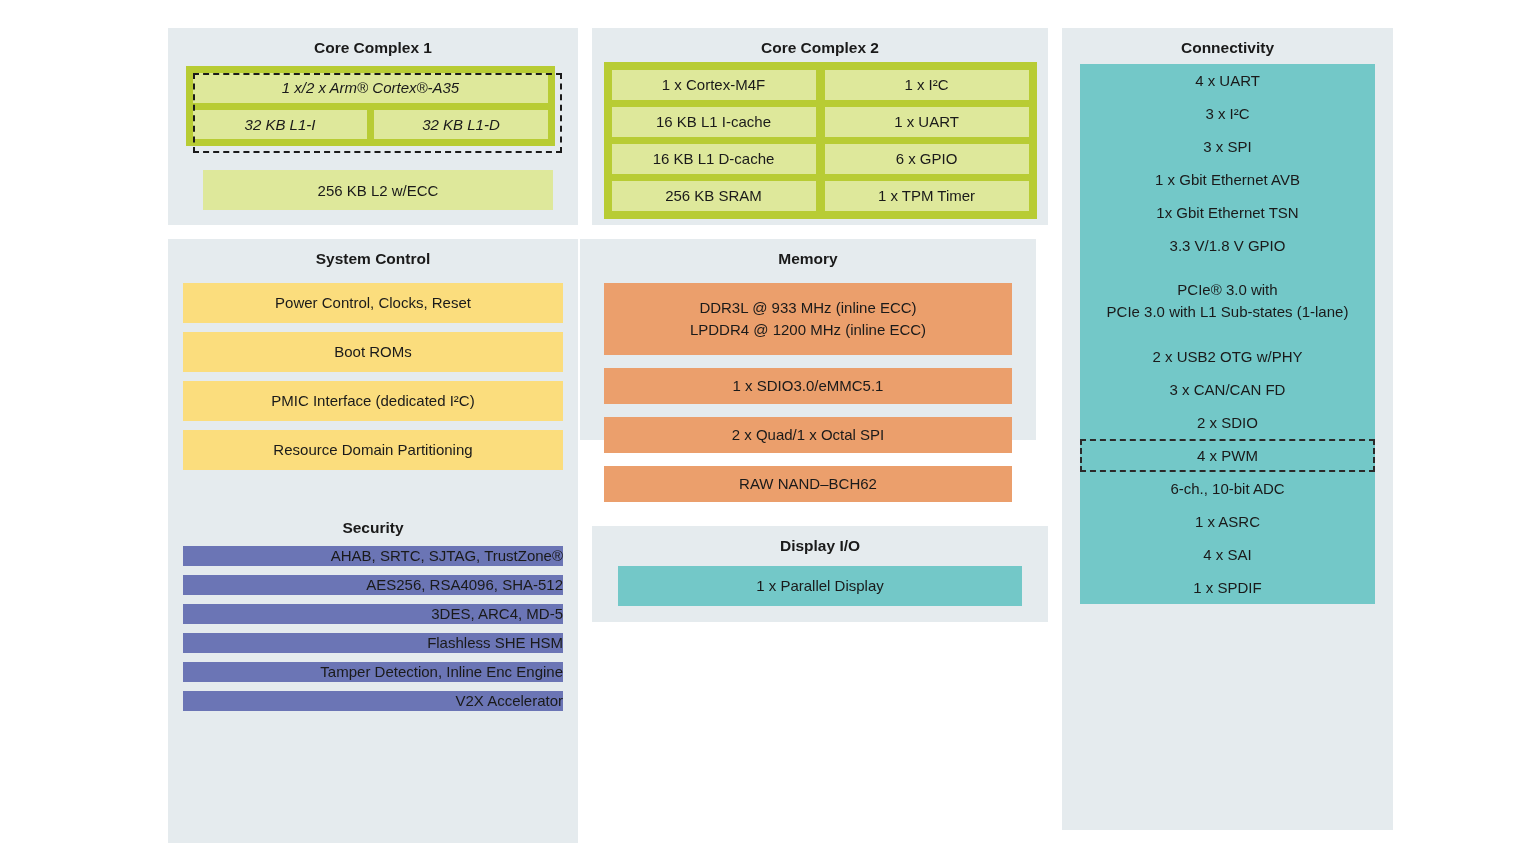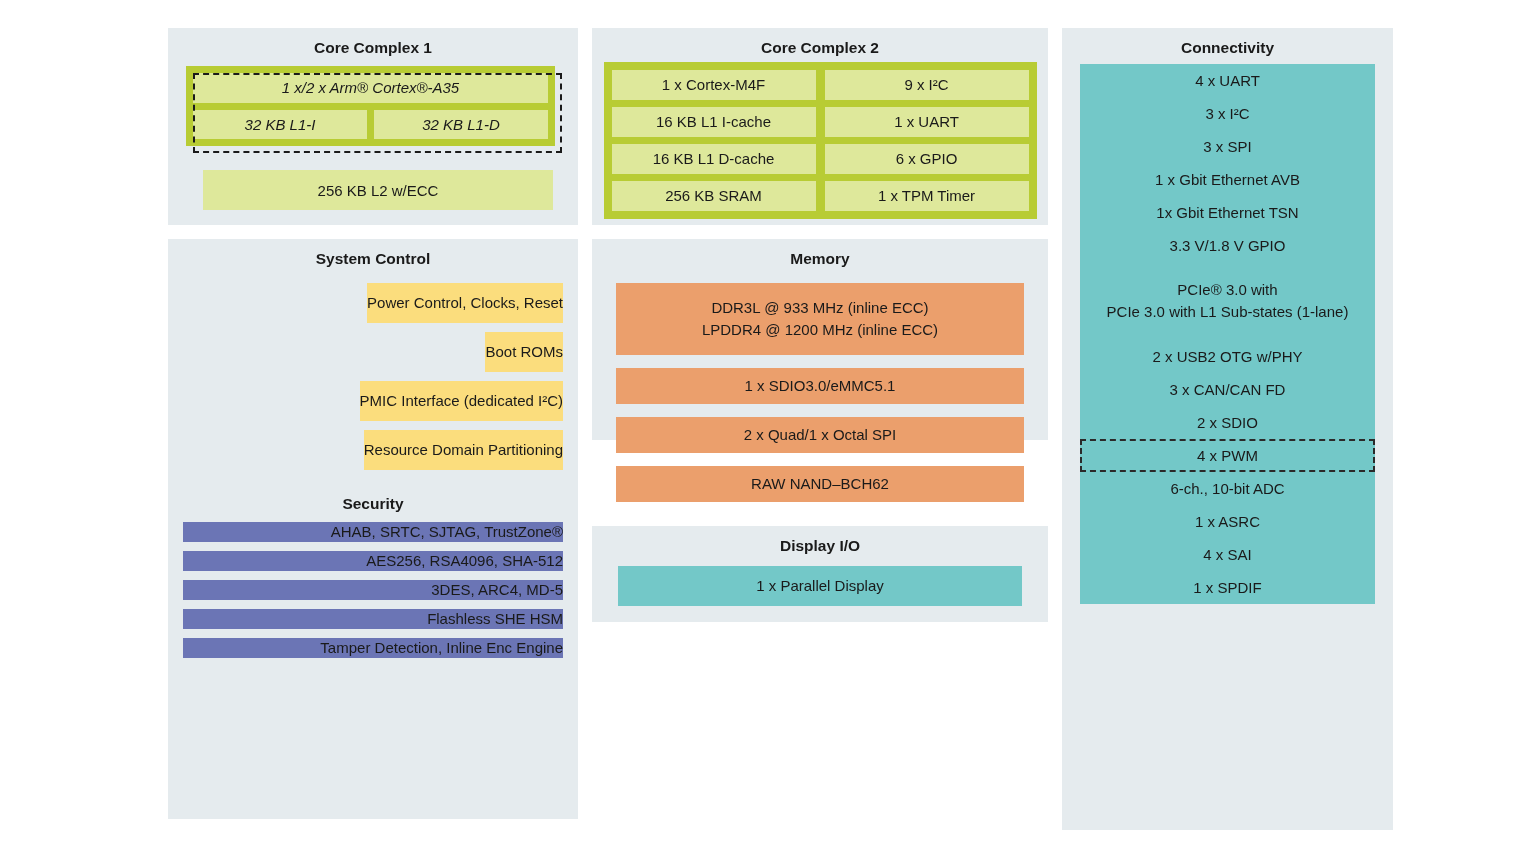--- a/index.html
+++ b/index.html
@@ -25,35 +25,35 @@
              background:var(--lime_border,#b8cc34);padding:7px;display:flex;flex-direction:column;gap:7px;}
   .cc1-cell{background:var(--lime_fill,#dee89b);display:flex;align-items:center;justify-content:center;flex:1;}
   .cc1-row2{display:flex;gap:7px;flex:1;}
   .cc1-row2 .cc1-cell{flex:1;}
   .cc1-dashed{position:absolute;left:7px;top:7px;width:369px;height:80px;box-sizing:border-box;
               border:2px dashed #1a1a1a;pointer-events:none;}
   .l2bar{margin:16px 0 0 35px;width:350px;height:40px;background:var(--lime_fill,#dee89b);
          display:flex;align-items:center;justify-content:center;}
 
   #panel-sysctl{left:168px;top:239px;width:410px;height:277px;}
-  #panel-sysctl .bars{margin-top:12px;padding:0 15px;gap:9px;align-items:flex-end;}
+  #panel-sysctl .bars{margin-top:12px;padding:0 15px;gap:9px;}
   .bar.yellow{height:40px;background:var(--yellow,#fbdd7d);}
 
-  #panel-security{left:168px;top:484px;width:410px;height:335px;}
+  #panel-security{left:168px;top:508px;width:410px;height:335px;}
   #panel-security .bars{margin-top:6px;padding:0 15px;gap:9px;}
   .bar.purple{height:20px;background:var(--purple,#6b75b5);align-items:flex-end;}
 
   
   #panel-cc2{left:592px;top:28px;width:456px;height:197px;}
   .cc2-group{margin:2px auto 0;width:433px;height:157px;box-sizing:border-box;
              background:var(--lime_border,#b8cc34);padding:8px;display:flex;gap:9px;}
   .cc2-col{flex:1;display:flex;flex-direction:column;gap:7px;}
   .cc2-col .bar{background:var(--lime_fill,#dee89b);flex:1;}
 
-  #panel-memory{left:592px;top:239px;width:456px;height:201px;}
+  #panel-memory{left:580px;top:239px;width:456px;height:201px;}
   #panel-memory .bars{margin-top:12px;padding:0 24px;gap:13px;}
   .bar.orange{height:36px;background:var(--orange,#eb9f6c);}
   #panel-memory .bar.tall{height:72px;}
 
   #panel-display{left:592px;top:526px;width:456px;height:96px;}
   #panel-display .bars{margin-top:8px;padding:0 26px;}
   .bar.teal{height:33px;background:var(--teal,#73c8c8);}
   #panel-display .bar.teal{height:40px;}
 
   
@@ -109,20 +109,23 @@
       </div>
       <div class="bar purple">
         <div>3DES, ARC4, MD-5</div>
       </div>
       <div class="bar purple">
         <div>Flashless SHE HSM</div>
       </div>
       <div class="bar purple">
         <div>Tamper Detection, Inline Enc Engine</div>
       </div>
+      <div class="bar purple">
+        <div>V2X Accelerator</div>
+      </div>
     </div>
 </div>
 
 <div class="panel" id="panel-cc2">
   <div class="panel-title">Core Complex 2</div>
   <div class="cc2-group">
     <div class="cc2-col">
         <div class="bar">
           <div>1 x  Cortex-M4F</div>
         </div>
@@ -131,21 +134,21 @@
         </div>
         <div class="bar">
           <div>16 KB L1 D-cache</div>
         </div>
         <div class="bar">
           <div>256 KB SRAM</div>
         </div>
       </div>
     <div class="cc2-col">
         <div class="bar">
-          <div>9 x I²C</div>
+          <div>1 x I²C</div>
         </div>
         <div class="bar">
           <div>1 x UART</div>
         </div>
         <div class="bar">
           <div>6 x GPIO</div>
         </div>
         <div class="bar">
           <div>1 x TPM Timer</div>
         </div>

